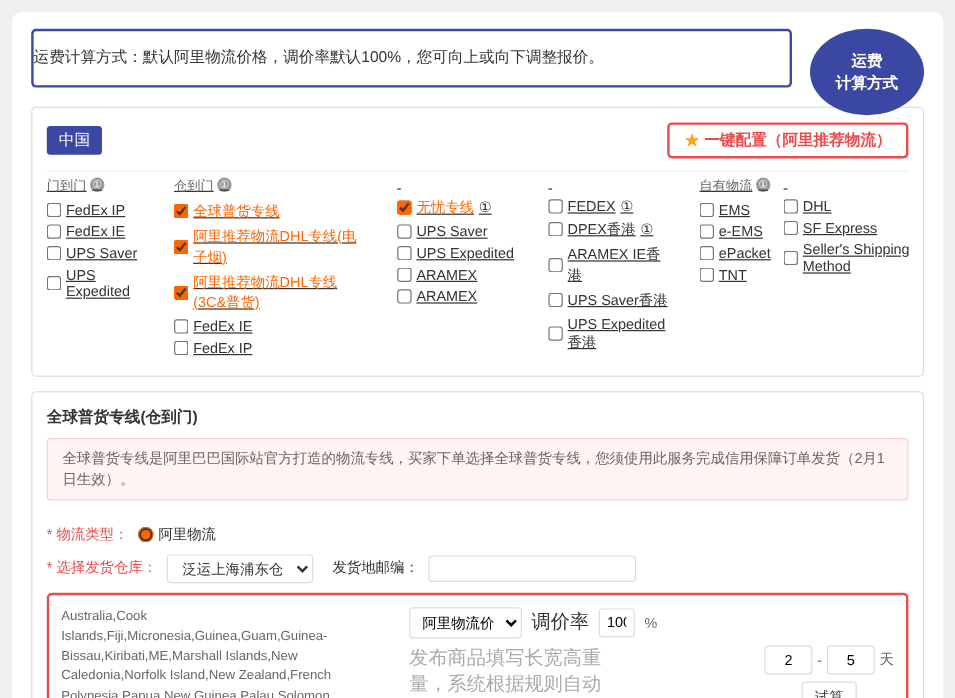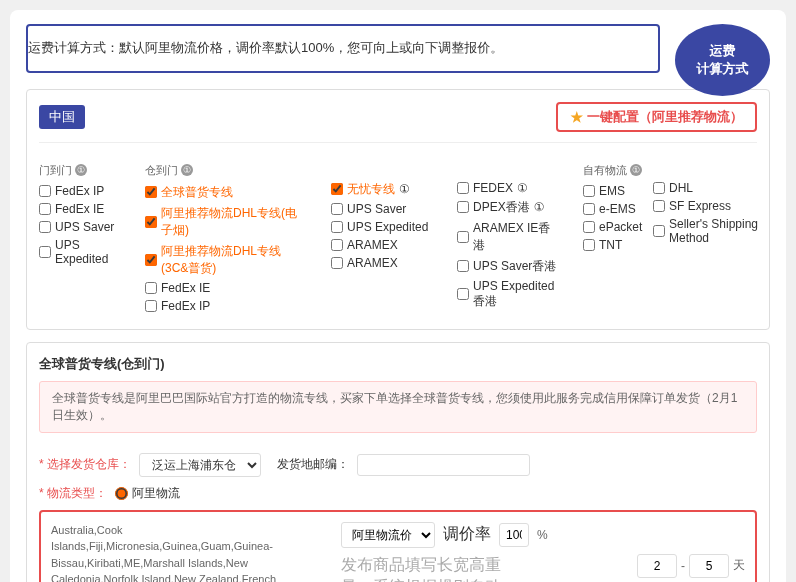--- a/index.html
+++ b/index.html
@@ -81,21 +81,22 @@
       align-items: center;
       gap: 4px;
       cursor: pointer;
     }
     .one-click-btn .star { color: #f5a623; font-size: 14px; }
     
     .cols-row {
       display: flex;
       gap: 0;
       border-top: 1px solid #eee;
-      padding-top: 20px;
+      padding-top: 4px;
+      text-decoration: underline;
     }
     .col {
       flex: 1;
       padding-right: 8px;
     }
     .col-title {
       font-size: 11px;
       color: #666;
       margin-bottom: 6px;
       display: flex;
@@ -440,34 +441,34 @@
         </div>
       </div>
     </div>
   </div>
 
   <div class="bottom-section">
     <div class="section-title">全球普货专线(仓到门)</div>
     <div class="note-box">全球普货专线是阿里巴巴国际站官方打造的物流专线，买家下单选择全球普货专线，您须使用此服务完成信用保障订单发货（2月1日生效）。</div>
 
     <div class="form-row">
+      <span class="form-label" style="color:#e84d4d;">物流类型：</span>
+      <label class="radio-label">
+        <input type="radio" name="logistics" checked="" style="accent-color: rgb(255, 102, 0);">
+        <span>阿里物流</span>
+      </label>
+    </div>
+
+    <div class="form-row">
       <span class="form-label" style="color:#e84d4d;">选择发货仓库：</span>
       <select class="select-box">
         <option>泛运上海浦东仓</option>
       </select>
       <span style="margin-left:8px; color:#333; font-size:12px;">发货地邮编：</span>
       <input type="text" class="text-input" value="" placeholder="" style="">
-    </div>
-
-    <div class="form-row">
-      <span class="form-label" style="color:#e84d4d;">物流类型：</span>
-      <label class="radio-label">
-        <input type="radio" name="logistics" checked="" style="accent-color: rgb(255, 102, 0);">
-        <span>阿里物流</span>
-      </label>
     </div>
 
     <div class="config-box">
       <div class="countries-text">
         <span>Australia,Cook Islands,Fiji,Micronesia,Guinea,Guam,Guinea-Bissau,Kiribati,ME,Marshall Islands,New Caledonia,Norfolk Island,New Zealand,French Polynesia,Papua New Guinea,Palau,Solomon Islands,Tonga,Tuvalu,Vanuatu,Wallis And Futuna Islands,Samoa,Yemen,Mayotte,Angola,Burkina Faso,Burundi,Benin,Botswana...</span>
         
       </div>
 
       <div class="price-config">
         <div class="price-row">

